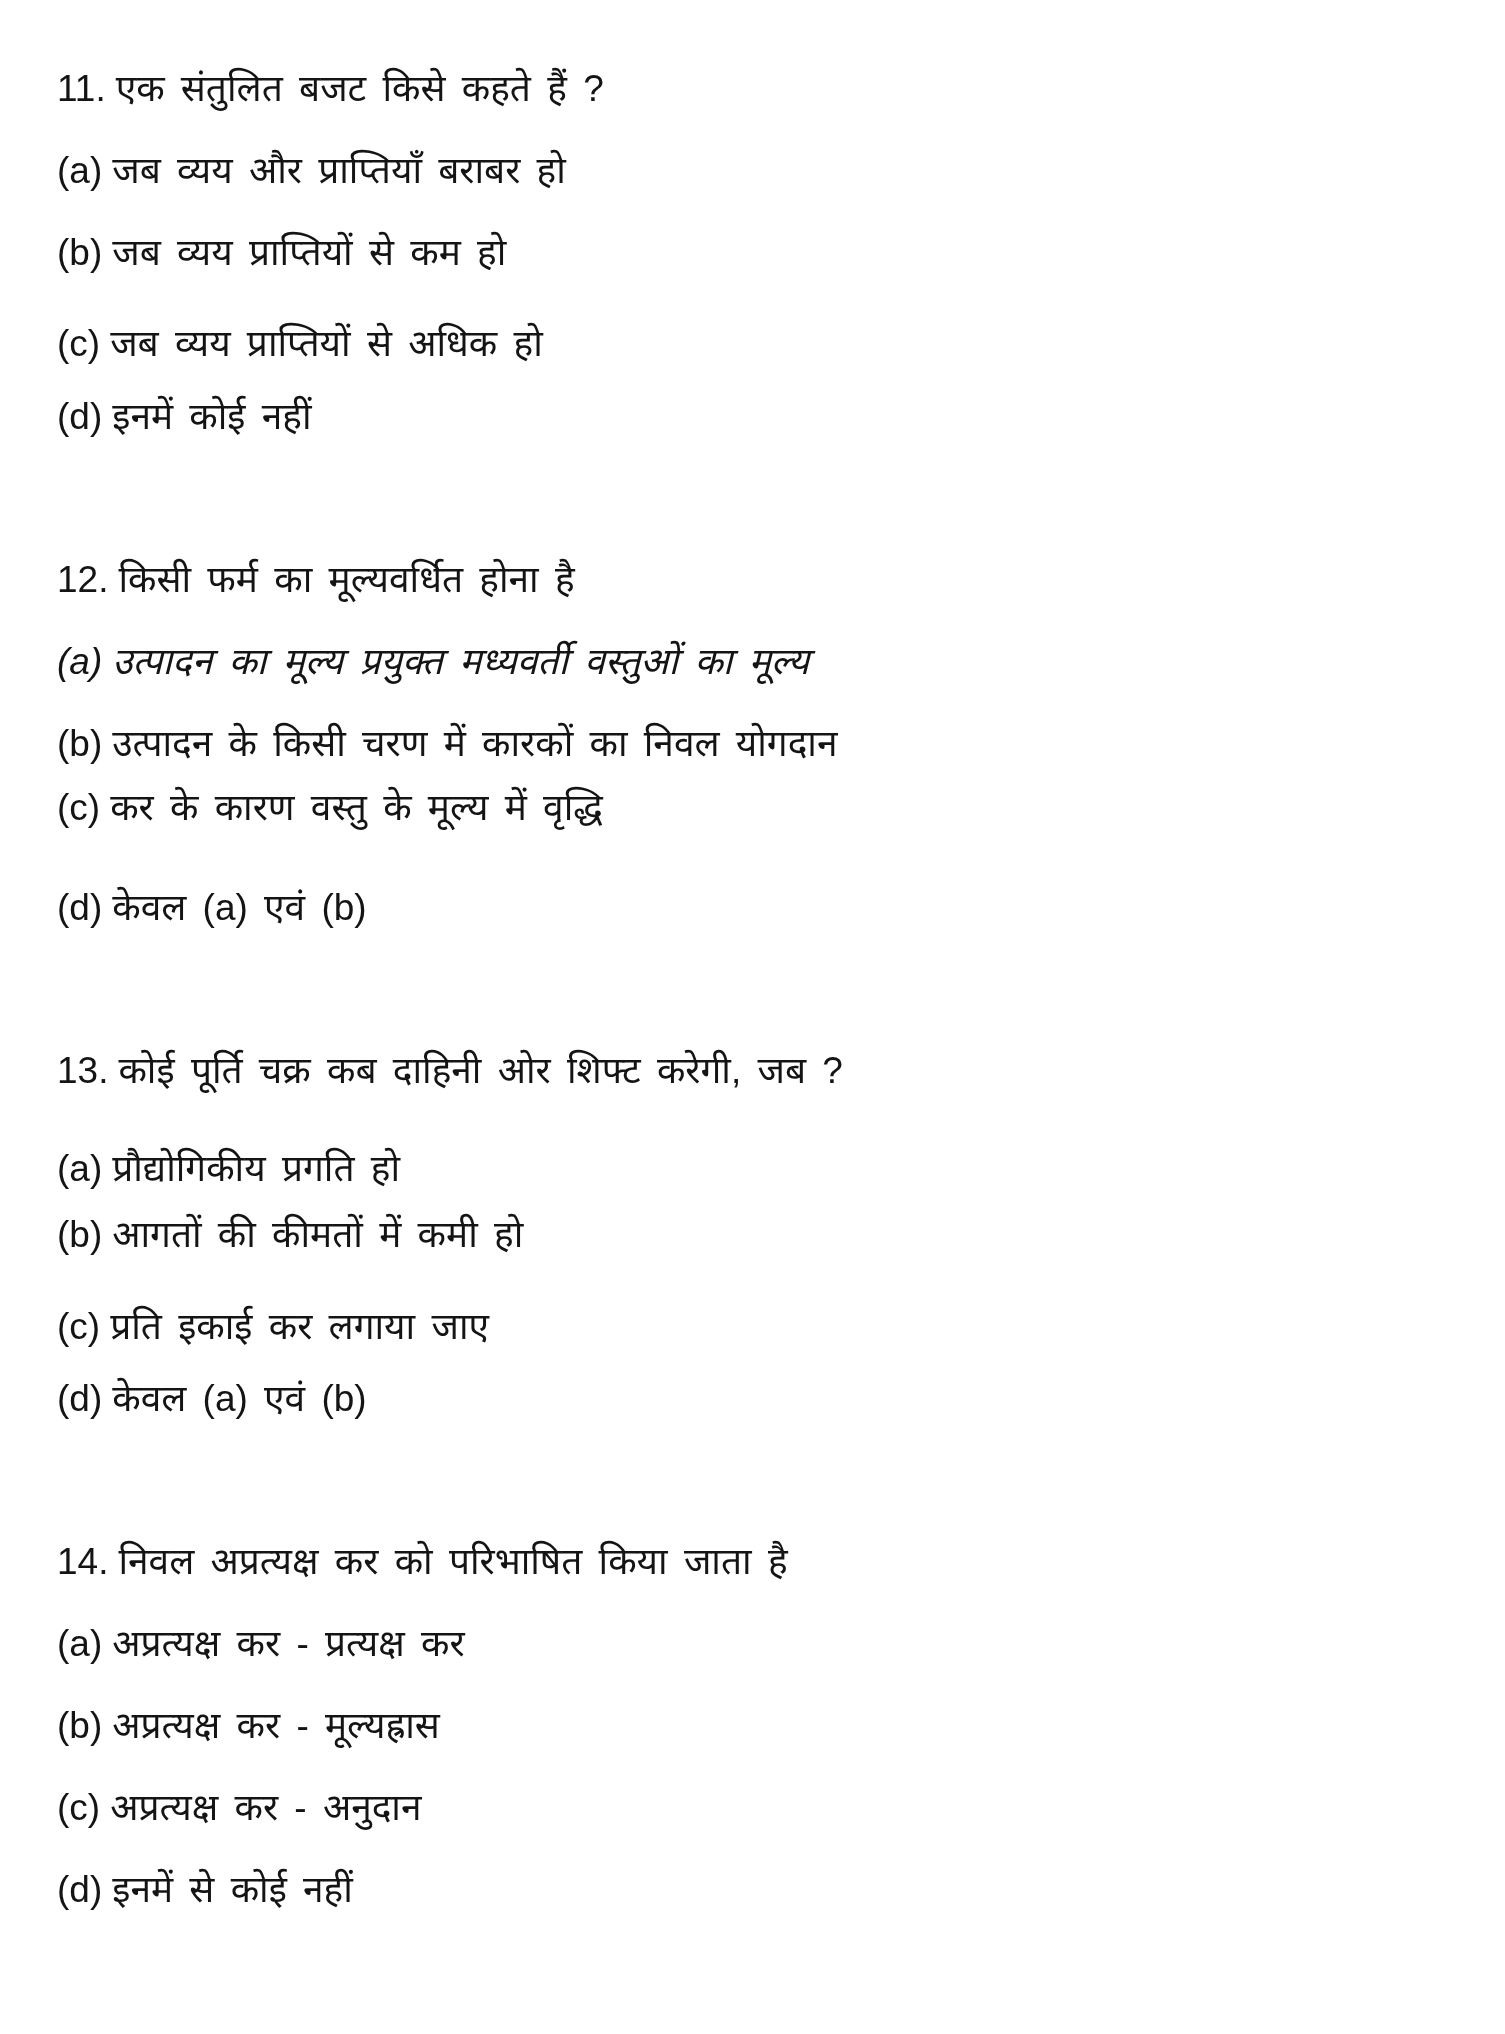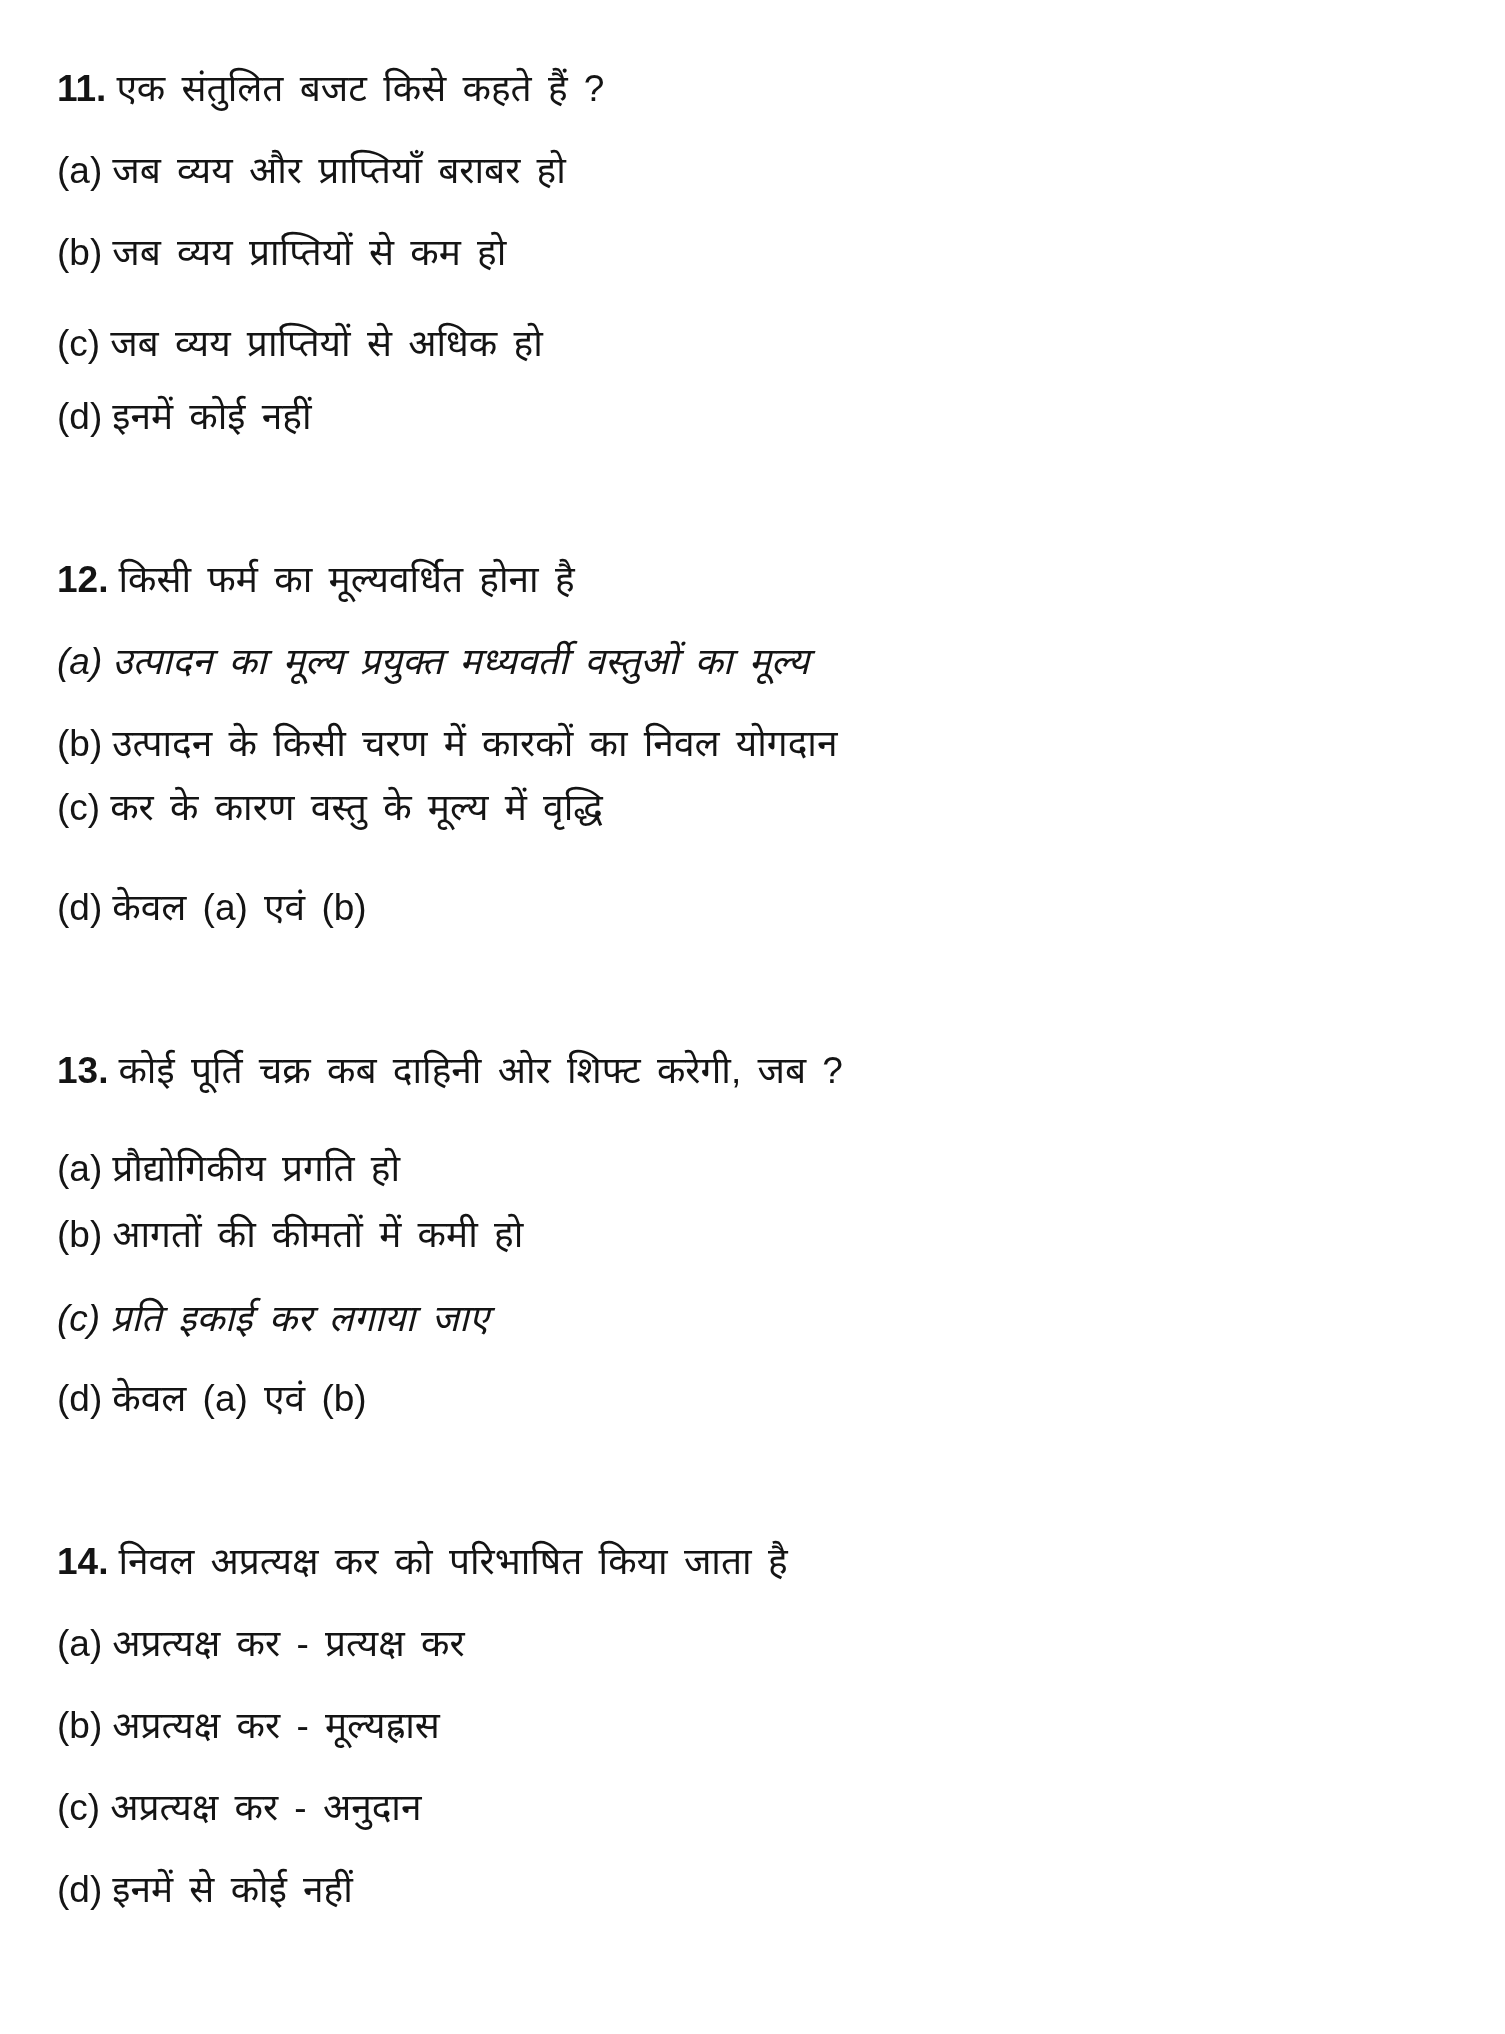--- a/index.html
+++ b/index.html
@@ -29,21 +29,21 @@
   }
   .line {
     position: absolute;
     left: 0;
     height: 82px;
     font-size: 37px;
     line-height: 82px;
     white-space: nowrap;
     word-spacing: 6px;
   }
-  .q-num { margin-right: 10px; font-weight: bold; }
+  .q-num { margin-right: 10px; }
   .opt-key { margin-right: 10px; }
 </style>
 </head>
 <body>
 
 <div class="page">
 
   <div class="question-block" style="top:48px;">
     <div class="line" style="top:0px;">
       <span class="q-num">11.</span><span>एक संतुलित बजट किसे कहते हैं ?</span>
@@ -83,21 +83,21 @@
   <div class="question-block" style="top:1030px;">
     <div class="line" style="top:0px;">
       <span class="q-num">13.</span><span>कोई पूर्ति चक्र कब दाहिनी ओर शिफ्ट करेगी, जब ?</span>
     </div>
     <div class="line" style="top:98px;">
       <span class="opt-key">(a)</span><span>प्रौद्योगिकीय प्रगति हो</span>
     </div>
     <div class="line" style="top:164px;">
       <span class="opt-key">(b)</span><span>आगतों की कीमतों में कमी हो</span>
     </div>
-    <div class="line" style="top:248px;font-style:italic;">
+    <div class="line" style="top:256px;">
       <span class="opt-key">(c)</span><span>प्रति इकाई कर लगाया जाए</span>
     </div>
     <div class="line" style="top:328px;">
       <span class="opt-key">(d)</span><span>केवल (a) एवं (b)</span>
     </div>
   </div>
 
   <div class="question-block" style="top:1521px;">
     <div class="line" style="top:0px;">
       <span class="q-num">14.</span><span>निवल अप्रत्यक्ष कर को परिभाषित किया जाता है</span>

